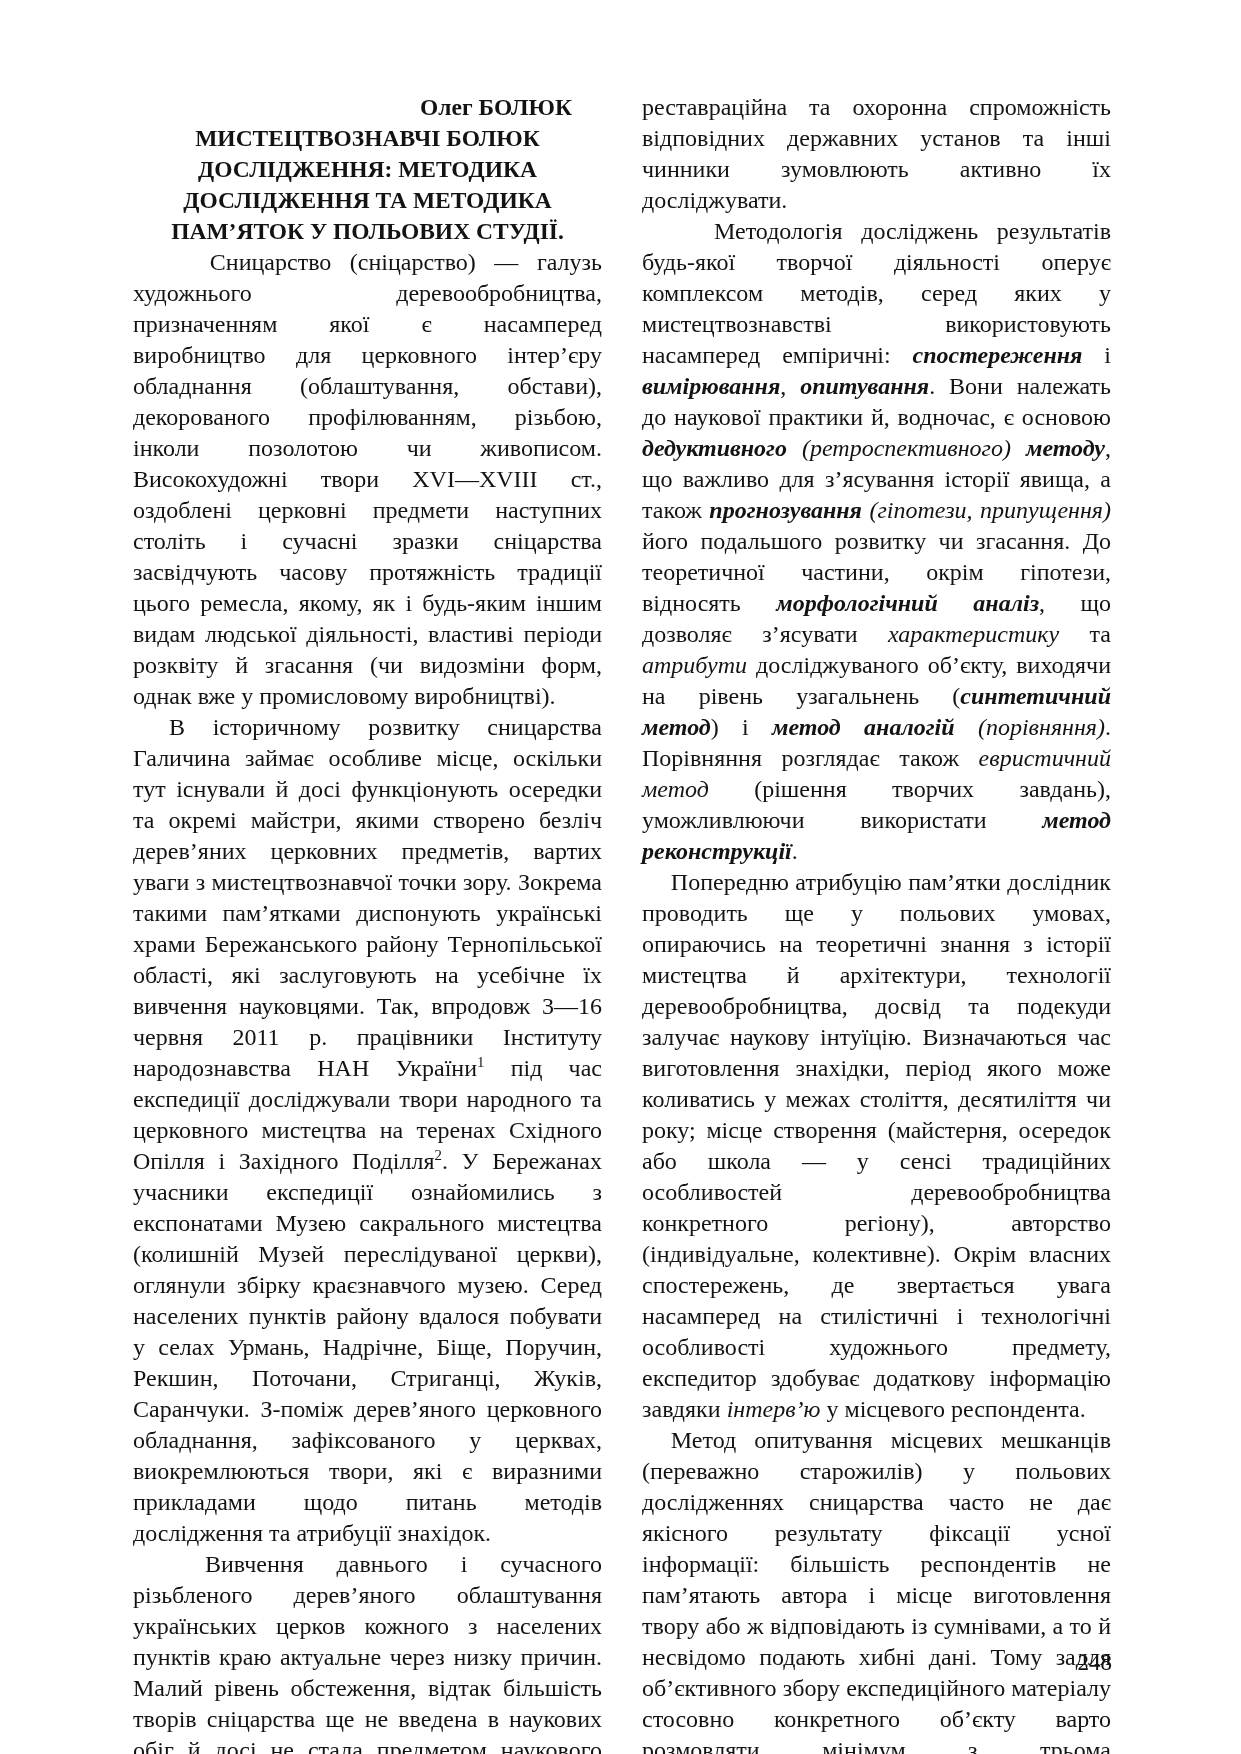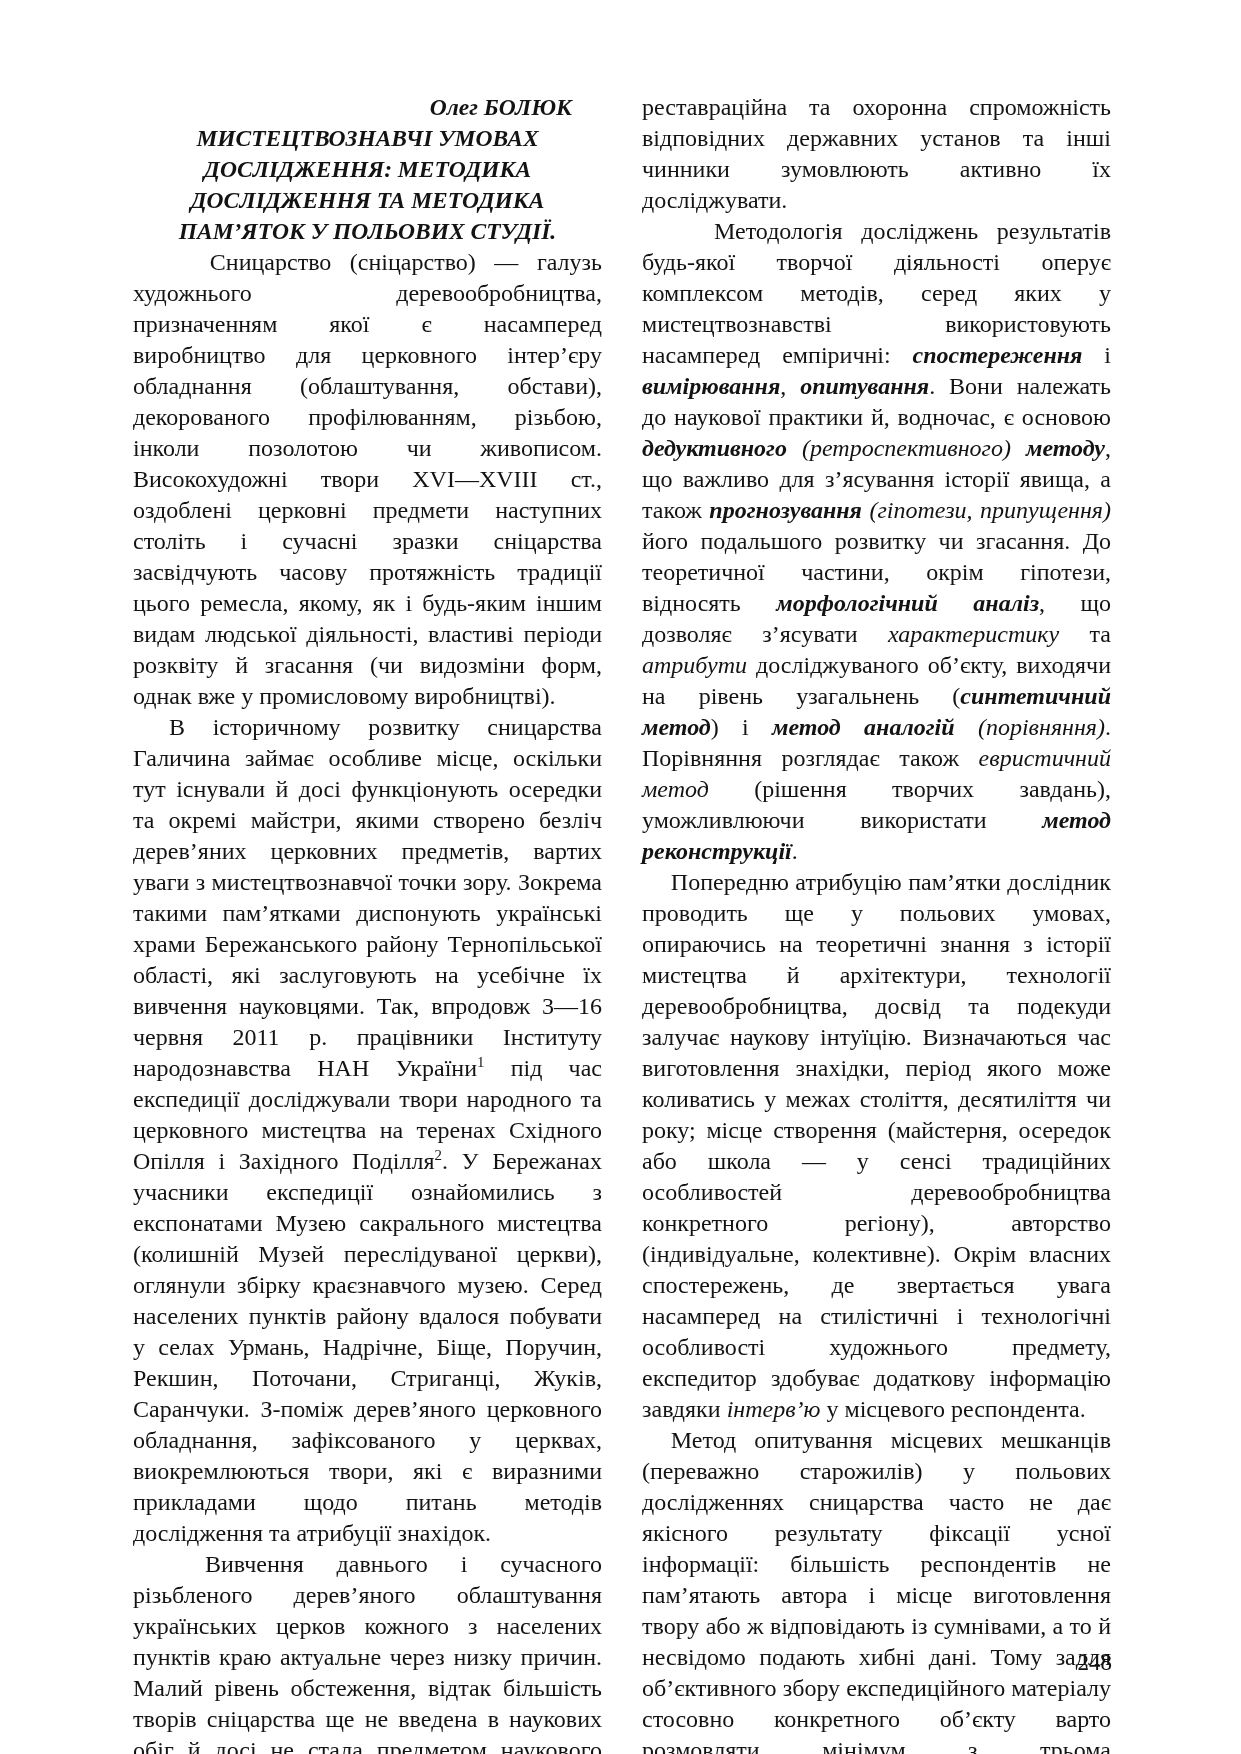--- a/index.html
+++ b/index.html
@@ -17,21 +17,20 @@
     width:978px;
     display:flex;
     column-gap:40px;
   }
   .col { width:469px; }
   .title-block {
     font-weight:bold;
     font-size:23.5px;
     line-height:31px;
     text-align:center;
-    font-style:italic;
   }
   .author { text-align:right; padding-right:30px; }
   .title-line { display:block; }
   .para {
     margin:0;
     font-size:24px;
     line-height:31px;
     text-align:justify;
   }
   .r-i  { font-style:italic; }
@@ -46,21 +45,21 @@
 </style>
 </head>
 <body>
 
 <div class="page">
   <div class="columns">
     <div class="col">
       <div class="title-block">
         <div class="author">Олег БОЛЮК</div>
         <h1 class="title-block" style="margin:0; font-size:inherit;">
-          <span class="title-line">МИСТЕЦТВОЗНАВЧІ УМОВАХ</span>
+          <span class="title-line">МИСТЕЦТВОЗНАВЧІ БОЛЮК</span>
           <span class="title-line">ДОСЛІДЖЕННЯ: МЕТОДИКА</span>
           <span class="title-line">ДОСЛІДЖЕННЯ ТА МЕТОДИКА</span>
           <span class="title-line">ПАМ’ЯТОК У ПОЛЬОВИХ СТУДІЇ.</span>
         </h1>
       </div>
       <div class="paras">
           <p class="para" style="text-indent: 3.2em;"><span>Сницарство (сніцарство) — галузь художнього деревообробництва, призначенням якої є насамперед виробництво для церковного інтер’єру обладнання (облаштування, обстави), декорованого профілюванням, різьбою, інколи позолотою чи живописом. Високохудожні твори XVI—XVIII ст., оздоблені церковні предмети наступних століть і сучасні зразки сніцарства засвідчують часову протяжність традиції цього ремесла, якому, як і будь-яким іншим видам людської діяльності, властиві періоди розквіту й згасання (чи видозміни форм, однак вже у промисловому виробництві).</span></p>
           <p class="para" style="text-indent: 1.5em;"><span>В історичному розвитку сницарства Галичина займає особливе місце, оскільки тут існували й досі функціонують осередки та окремі майстри, якими створено безліч дерев’яних церковних предметів, вартих уваги з мистецтвознавчої точки зору. Зокрема такими пам’ятками диспонують українські храми Бережанського району Тернопільської області, які заслуговують на усебічне їх вивчення науковцями. Так, впродовж 3—16 червня 2011 р. працівники Інституту народознавства НАН України</span><sup>1</sup><span> під час експедиції досліджували твори народного та церковного мистецтва на теренах Східного Опілля і Західного Поділля</span><sup>2</sup><span>. У Бережанах учасники експедиції ознайомились з експонатами Музею сакрального мистецтва (колишній Музей переслідуваної церкви), оглянули збірку краєзнавчого музею. Серед населених пунктів району вдалося побувати у селах Урмань, Надрічне, Біще, Поручин, Рекшин, Поточани, Стриганці, Жуків, Саранчуки. З-поміж дерев’яного церковного обладнання, зафіксованого у церквах, виокремлюються твори, які є виразними прикладами щодо питань методів дослідження та атрибуції знахідок.</span></p>
           <p class="para" style="text-indent: 3em;"><span>Вивчення давнього і сучасного різьбленого дерев’яного облаштування українських церков кожного з населених пунктів краю актуальне через низку причин. Малий рівень обстеження, відтак більшість творів сніцарства ще не введена в наукових обіг й досі не стала предметом наукового аналізу; економічно слабка консерваційно-</span></p>
         </div>

